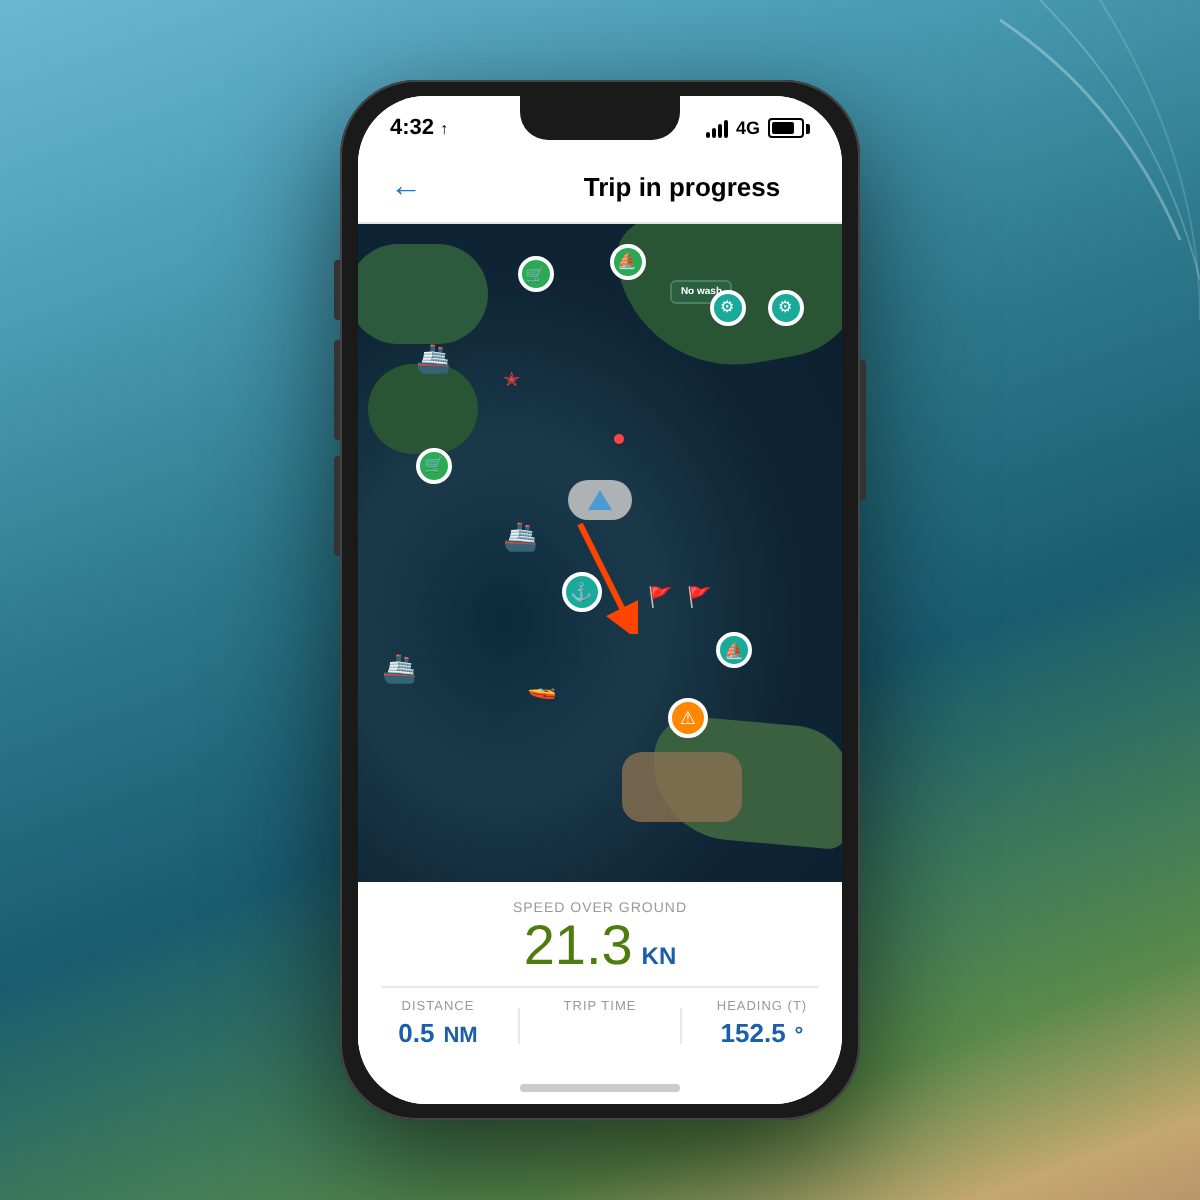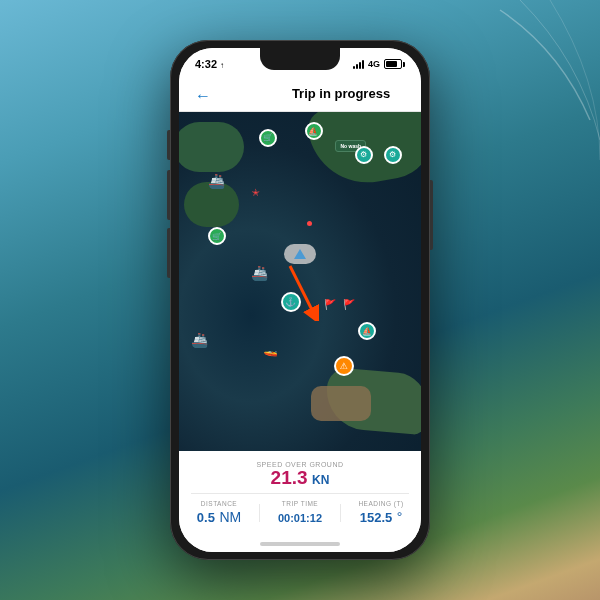--- a/index.html
+++ b/index.html
@@ -420,23 +420,23 @@
     }
 
     .speed-label {
       font-size: 7px;
       color: #999;
       letter-spacing: 0.5px;
       text-transform: uppercase;
     }
 
     .speed-value {
-      font-size: 19px;
-      font-weight: 700;
-      color: #be185d;
+      font-size: 28px;
+      font-weight: 400;
+      color: #4d7c0f;
       line-height: 1.1;
     }
 
     .speed-unit {
       font-size: 12px;
       font-weight: 600;
       color: #1a5fa8;
     }
 
     .metrics-row {
@@ -458,22 +458,22 @@
       margin-bottom: 1px;
     }
 
     .metric-value {
       font-size: 13px;
       font-weight: 700;
       color: #1a5fa8;
     }
 
     .metric-unit {
-      font-size: 14px;
-      font-weight: 400;
+      font-size: 11px;
+      font-weight: 700;
       color: #1a5fa8;
       margin-top: 32px;
     }
 
     .metric-divider {
       width: 1px;
       background: #e8e8e8;
       margin: 4px 0;
     }
 
@@ -643,23 +643,20 @@
           <div class="metric">
             <div class="metric-label">DISTANCE</div>
             <div>
               <span class="metric-value">0.5</span>
               <span class="metric-unit">NM</span>
             </div>
           </div>
           <div class="metric-divider"></div>
           <div class="metric">
             <div class="metric-label">TRIP TIME</div>
-            <div>
-              <span class="metric-value" style="font-size:11px;">00:01:12</span>
-            </div>
           </div>
           <div class="metric-divider"></div>
           <div class="metric">
             <div class="metric-label">HEADING (T)</div>
             <div>
               <span class="metric-value">152.5</span>
               <span class="metric-unit">°</span>
             </div>
           </div>
         </div>

